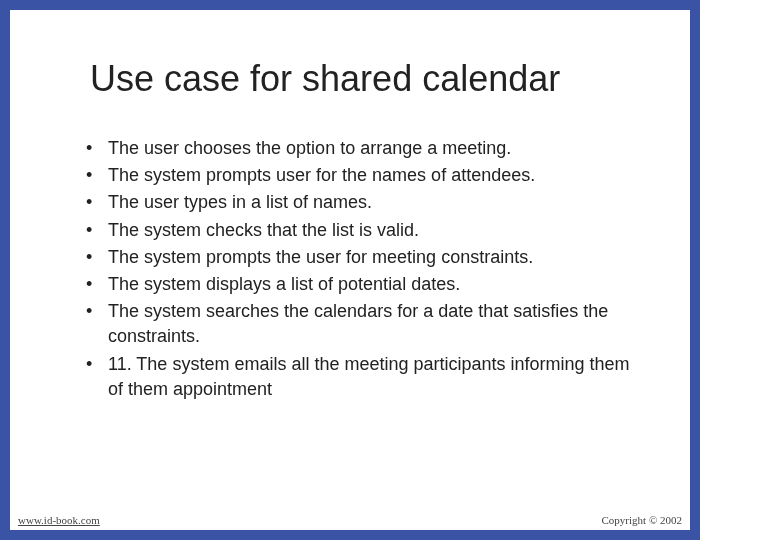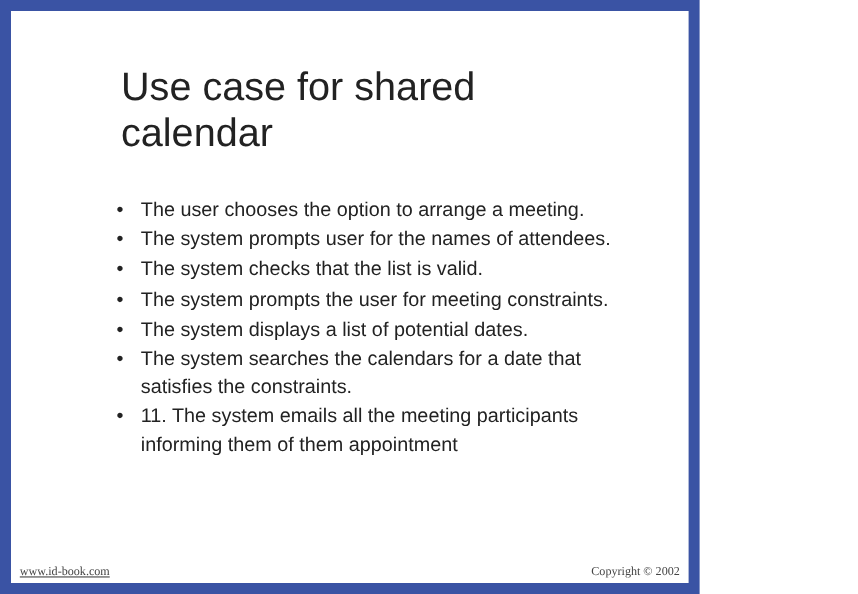--- a/index.html
+++ b/index.html
@@ -2,26 +2,26 @@
 <html><head>
 <meta charset="utf-8">
 <style>
   * { margin: 0; padding: 0; box-sizing: border-box; }
   html, body { width: 780px; height: 540px; }
   body {
     font-family: Verdana, Geneva, sans-serif;
     background: #fff;
   }
   .slide {
-    width: 636px;
+    width: 700px;
     height: 540px;
     border: 10px solid #3a53a4;
     background: #fff;
     position: relative;
-    padding: 48px 50px 30px 70px;
+    padding: 48px 50px 30px 50px;
   }
   .title {
     font-size: 36px;
     font-weight: normal;
     color: #222;
     margin-bottom: 30px;
     margin-left: 30px;
   }
   .bullets {
     list-style: none;
@@ -63,20 +63,21 @@
   }
 </style>
 </head>
 <body>
 
 <div class="slide">
   <h1 class="title">Use case for shared calendar</h1>
   <ul class="bullets">
     <li>The user chooses the option to arrange a meeting.</li>
     <li>The system prompts user for the names of attendees.</li>
+    <li>The user types in a list of names.</li>
     <li>The system checks that the list is valid.</li>
     <li>The system prompts the user for meeting constraints.</li>
     <li>The system displays a list of potential dates.</li>
     <li>The system searches the calendars for a date that satisfies the constraints.</li>
     <li>11. The system emails all the meeting participants informing them of them appointment</li>
   </ul>
   <div class="footer-left">www.id-book.com</div>
   <div class="footer-right">Copyright © 2002</div>
 </div>
 

